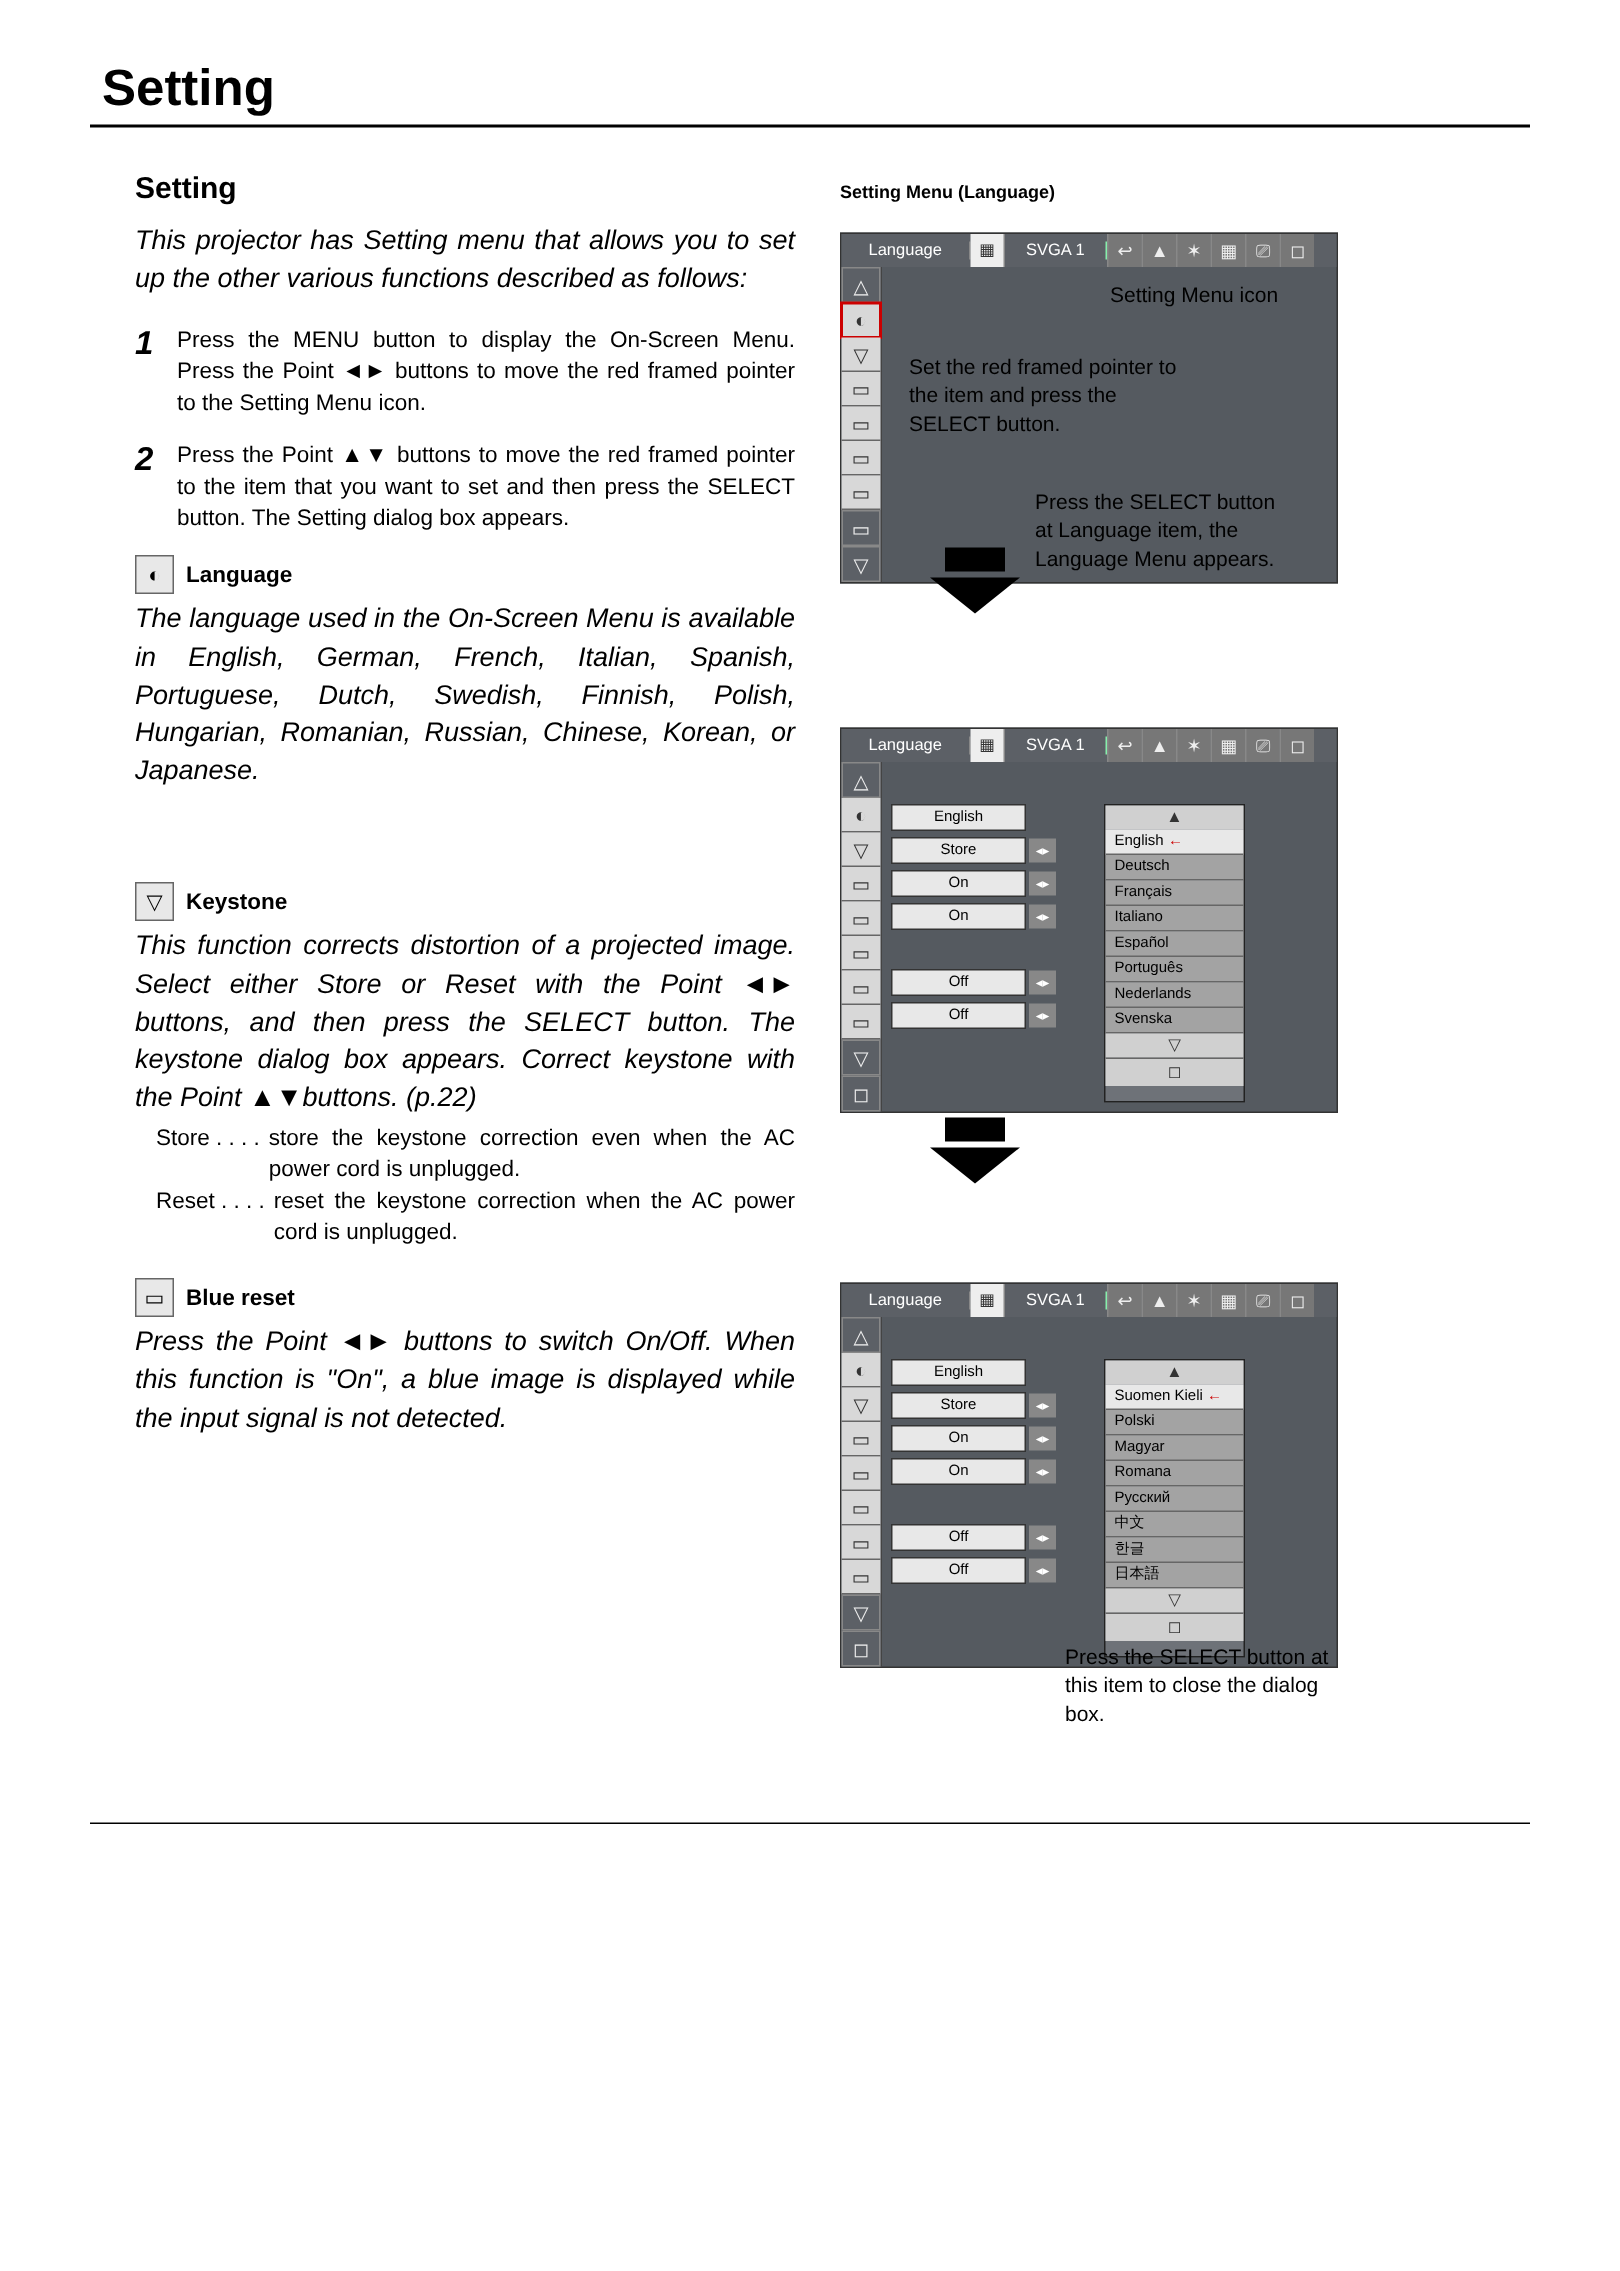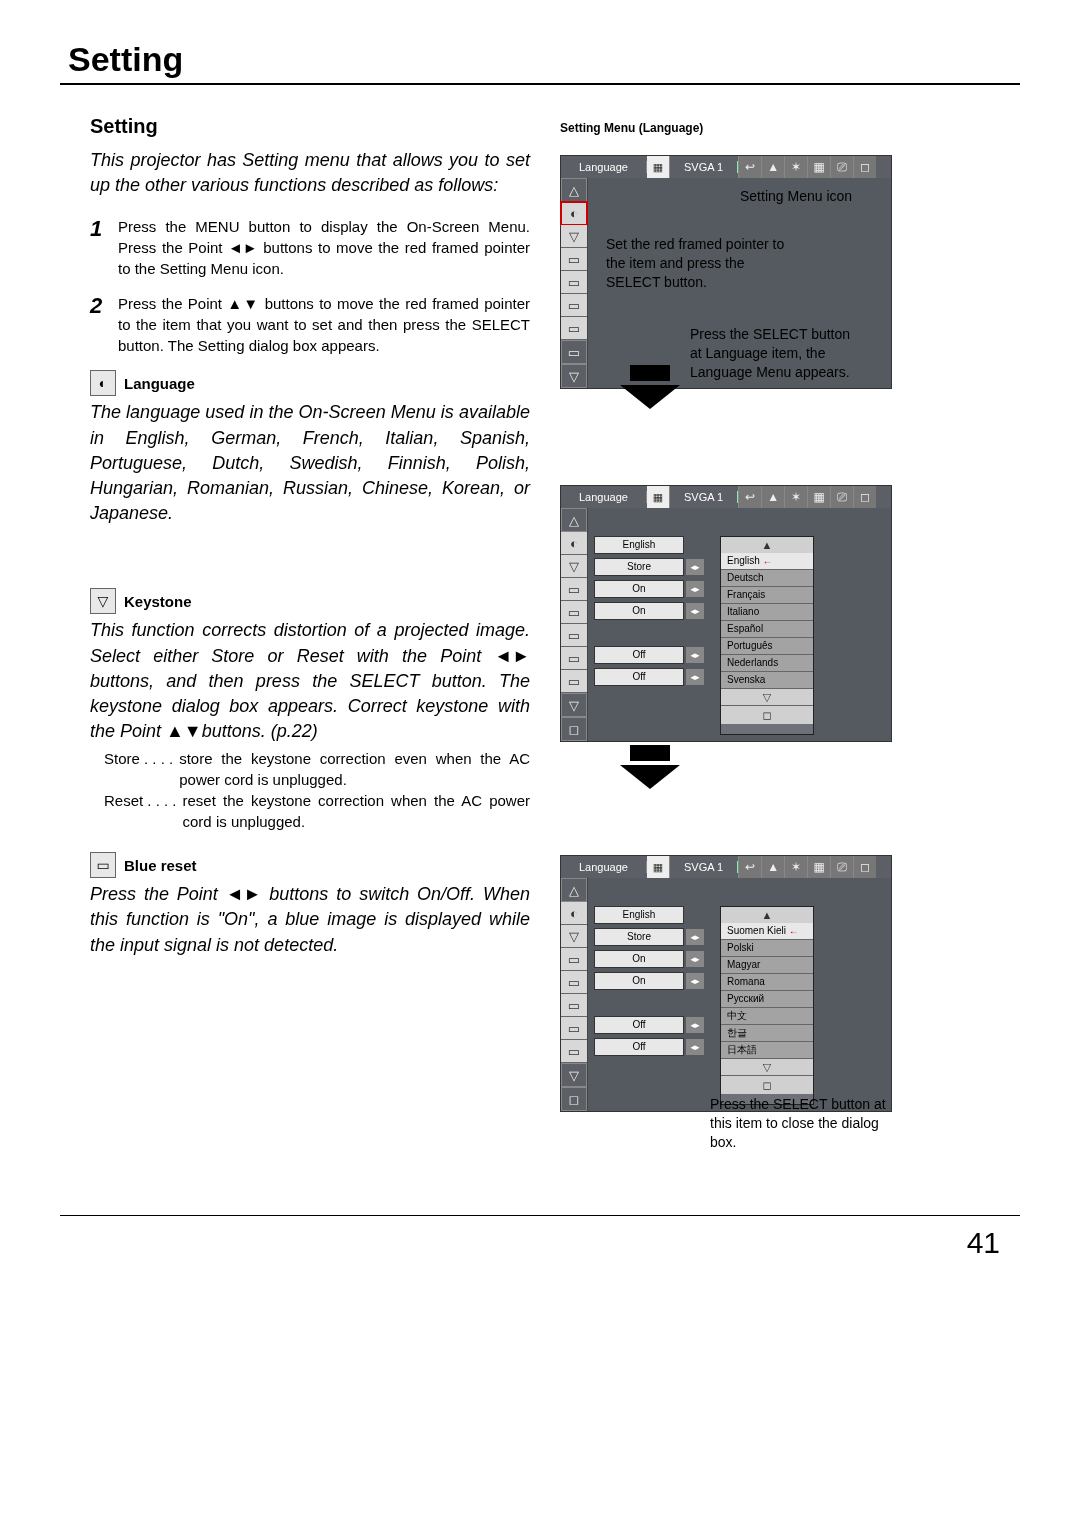--- a/index.html
+++ b/index.html
@@ -178,21 +178,21 @@
     font-size: 13px;
     background: #d8d8d8;
     color: #333;
   }
   .osd-side .sicon.dark { background: #5c6066; color: #eee; border: 1px solid #888; }
   .osd-side .sicon.red { outline: 2px solid #c00; outline-offset: -1px; }
   .osd-content {
     flex: 1;
     padding: 6px;
     display: flex;
-    gap: 16px;
+    gap: 32px;
     min-height: 170px;
   }
   .osd-col {
     display: flex;
     flex-direction: column;
     gap: 4px;
   }
   .pill {
     display: flex;
     align-items: center;
@@ -533,14 +533,13 @@
             </div>
           </div>
         </div>
         <div class="caption" style="top:240px; left:150px; width:180px;">Press the SELECT button at this item to close the dialog box.</div>
       </div>
 
     </div>
   </div>
 
   <hr class="bottom-rule">
-  <div class="page-num">41</div>
 </div>
 
 </body></html>

